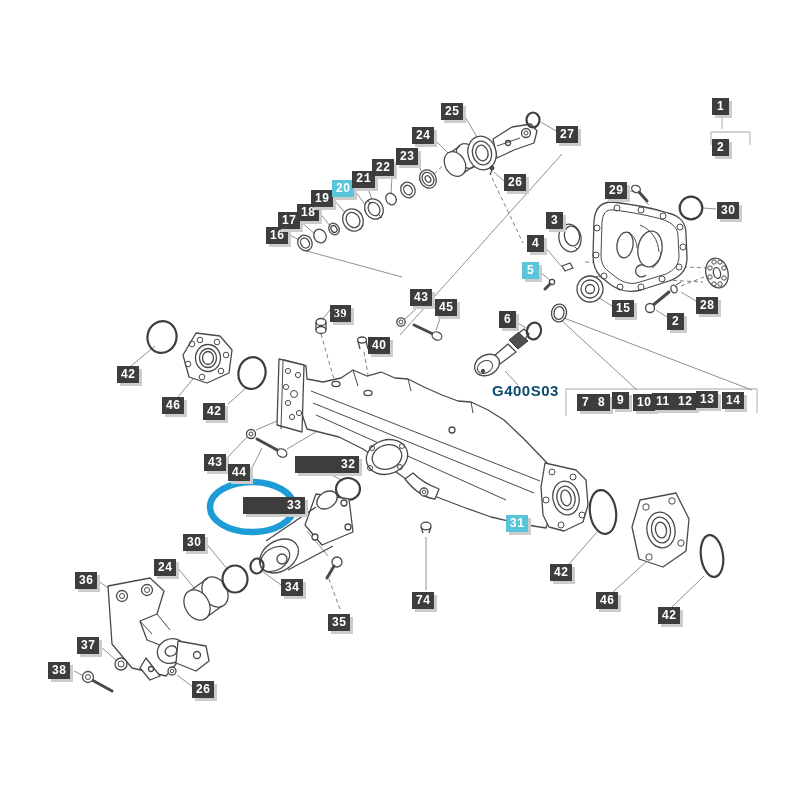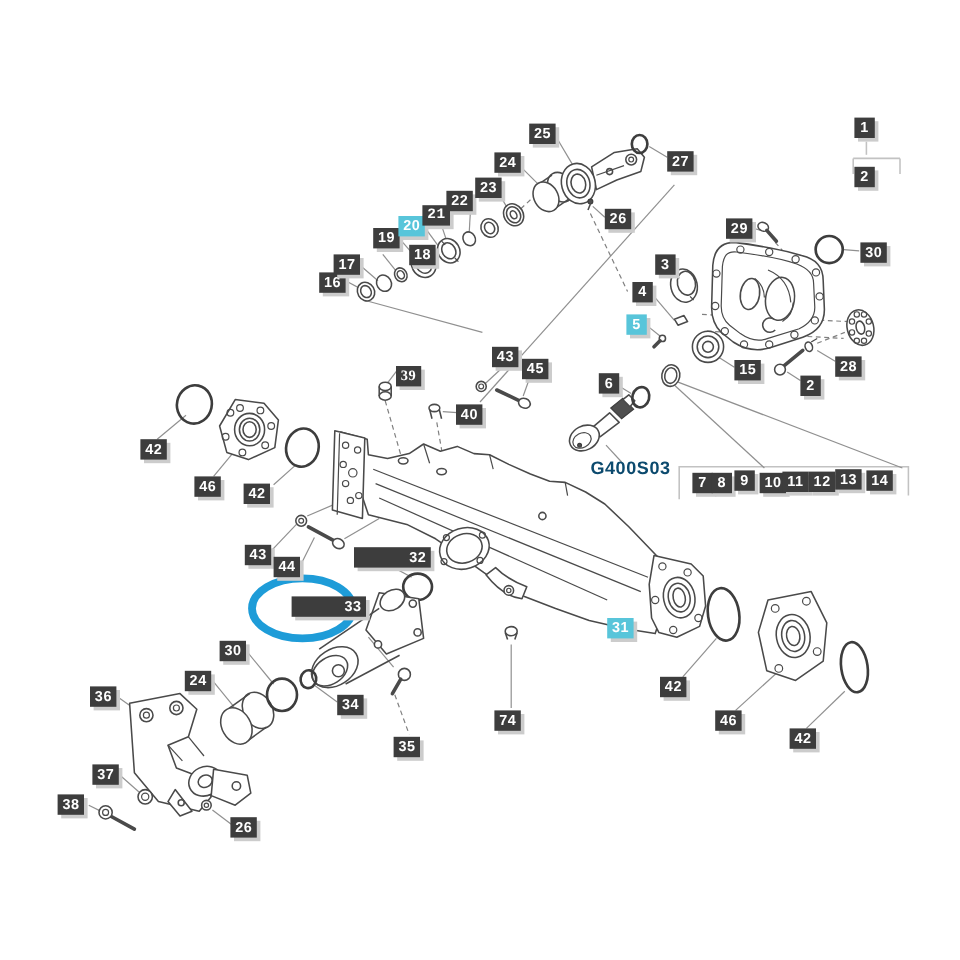--- a/index.html
+++ b/index.html
@@ -382,21 +382,21 @@
       <div class="plabel" style="left: 593px; top: 394px;">8</div>
       <div class="plabel" style="left: 612px; top: 392px;">9</div>
       <div class="plabel" style="left: 613px; top: 394px; margin-left: 20px;">10</div>
       <div class="plabel" style="left: 652px; top: 393px;">11</div>
       <div class="plabel" style="left: 674px; top: 393px;">12</div>
       <div class="plabel" style="left: 696px; top: 391px;">13</div>
       <div class="plabel" style="left: 722px; top: 392px;">14</div>
       <div class="plabel" style="left: 612px; top: 300px;">15</div>
       <div class="plabel" style="left: 266px; top: 227px;">16</div>
       <div class="plabel" style="left: 278px; top: 212px;">17</div>
-      <div class="plabel" style="left: 297px; top: 204px; margin-left: 44px;">18</div>
+      <div class="plabel" style="left: 297px; top: 204px;">18</div>
       <div class="plabel" style="left: 311px; top: 190px;">19</div>
       <div class="plabel hl" style="left: 332px; top: 180px;">20</div>
       <div class="plabel" style="left: 352px; top: 171px; font-family: Liberation Mono, monospace;">21</div>
       <div class="plabel" style="left: 372px; top: 159px;">22</div>
       <div class="plabel" style="left: 396px; top: 148px;">23</div>
       <div class="plabel" style="left: 412px; top: 127px;">24</div>
       <div class="plabel" style="left: 441px; top: 103px;">25</div>
       <div class="plabel" style="left: 504px; top: 174px;">26</div>
       <div class="plabel" style="left: 556px; top: 126px;">27</div>
       <div class="plabel" style="left: 696px; top: 297px;">28</div>
@@ -405,21 +405,21 @@
       <div class="plabel" style="left: 667px; top: 313px;">2</div>
       <div class="plabel hl" style="left: 506px; top: 515px;">31</div>
       <div class="plabel" style="left: 295px; top: 456px; padding-left: 46px;">32</div>
       <div class="plabel" style="left: 243px; top: 497px; padding-left: 44px;">33</div>
       <div class="plabel" style="left: 281px; top: 579px;">34</div>
       <div class="plabel" style="left: 328px; top: 614px;">35</div>
       <div class="plabel" style="left: 75px; top: 572px;">36</div>
       <div class="plabel" style="left: 77px; top: 637px;">37</div>
       <div class="plabel" style="left: 48px; top: 662px;">38</div>
       <div class="plabel" style="left: 330px; top: 305px; font-family: Liberation Serif, serif;">39</div>
-      <div class="plabel" style="left: 380px; top: 337px;">40</div>
+      <div class="plabel" style="left: 368px; top: 337px;">40</div>
       <div class="plabel" style="left: 412px; top: 592px;">74</div>
       <div class="plabel" style="left: 117px; top: 366px;">42</div>
       <div class="plabel" style="left: 203px; top: 403px;">42</div>
       <div class="plabel" style="left: 550px; top: 564px;">42</div>
       <div class="plabel" style="left: 658px; top: 607px;">42</div>
       <div class="plabel" style="left: 410px; top: 289px;">43</div>
       <div class="plabel" style="left: 204px; top: 454px;">43</div>
       <div class="plabel" style="left: 228px; top: 464px;">44</div>
       <div class="plabel" style="left: 435px; top: 299px;">45</div>
       <div class="plabel" style="left: 162px; top: 397px;">46</div>

